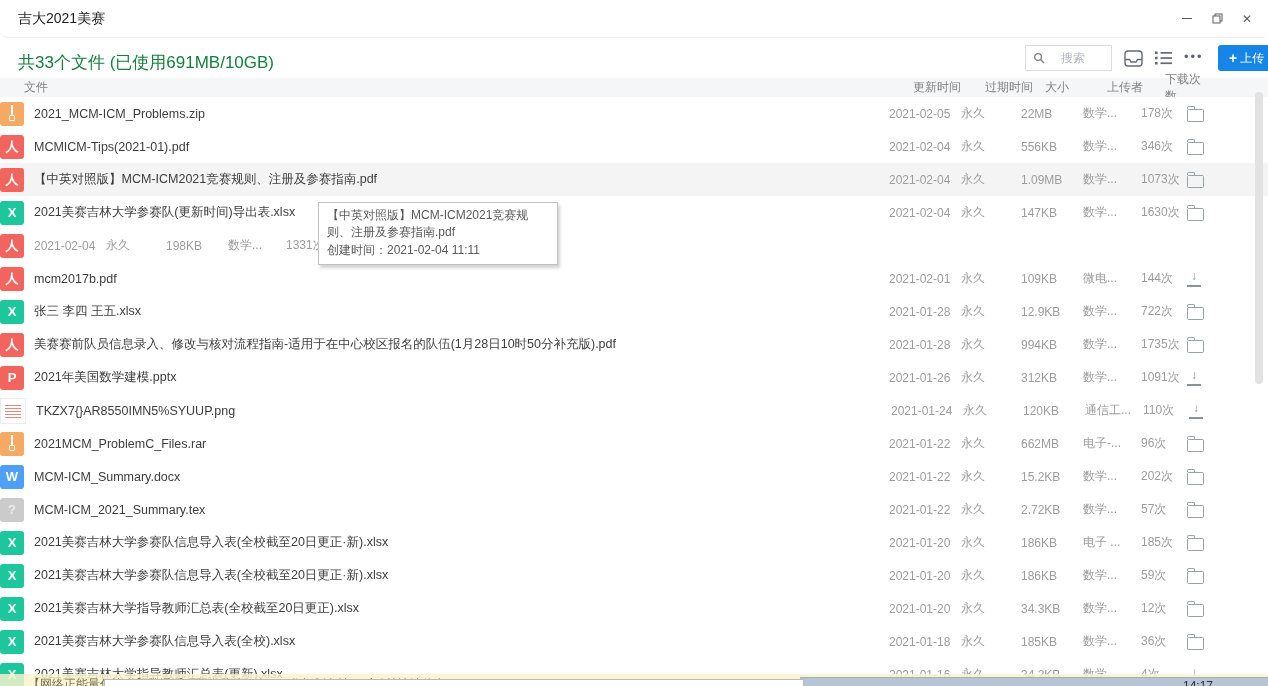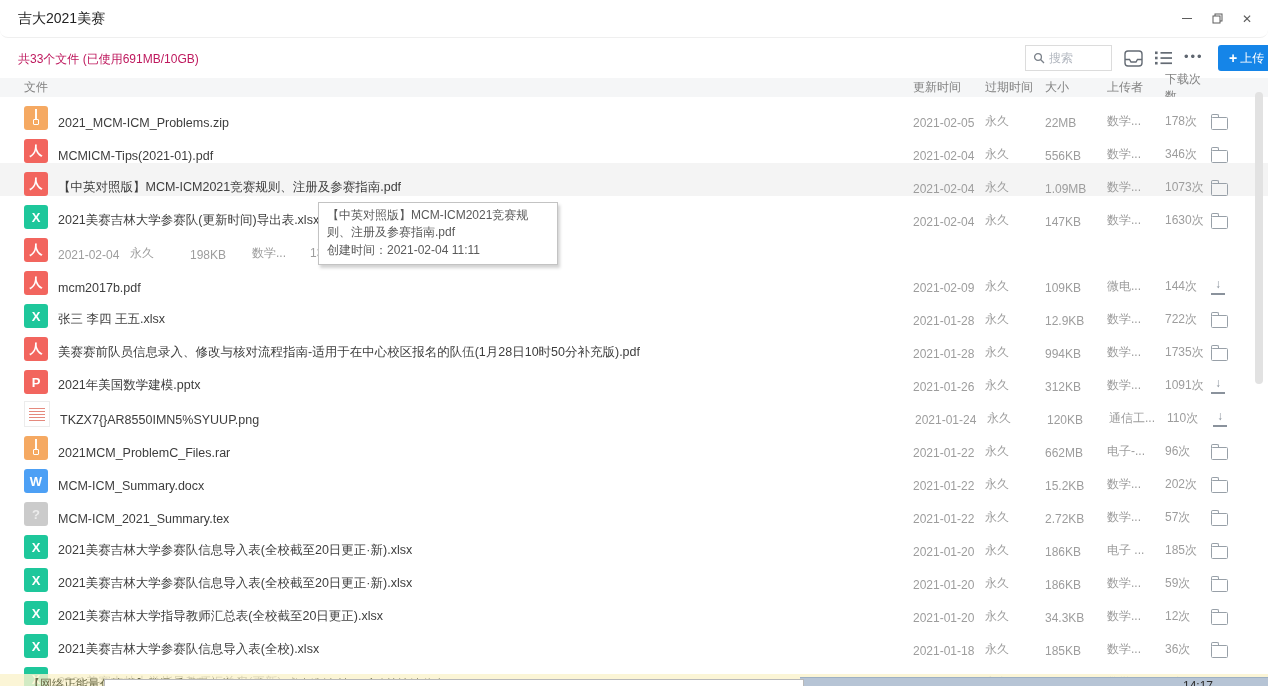--- a/index.html
+++ b/index.html
@@ -8,36 +8,36 @@
     background:#fff;font-family:"Liberation Sans","DejaVu Sans",sans-serif;
     -webkit-font-smoothing:antialiased;
   }
   
   .titlebar{position:absolute;top:0;left:0;width:1268px;height:37px;background:#fff;border-bottom:1px solid #efefef;z-index:3;border-radius:8px;}
   .win-title{position:absolute;left:18px;top:10px;font-size:14px;color:#1f1f1f;}
   .win-controls{position:absolute;right:6px;top:0;height:37px;display:flex;align-items:center;}
   .win-btn{width:30px;height:37px;display:flex;align-items:center;justify-content:center;color:#5c5c5c;font-size:12px;cursor:default;}
   .min-glyph{display:inline-block;width:10px;border-top:1px solid #5c5c5c;}
   
-  .stats{position:absolute;left:18px;top:51px;font-size:12px;color:#be185d;z-index:2;}
+  .stats{position:absolute;left:18px;top:51px;font-size:17px;color:#15803d;z-index:2;}
   .toolbar-right{position:absolute;left:1025px;top:45px;height:26px;display:flex;align-items:center;z-index:2;}
   .search-box{width:78px;height:24px;border:1px solid #dcdcdc;display:flex;align-items:center;padding-left:7px;background:#fff;}
-  .search-ph{font-size:12px;color:#b3b8c0;margin-left:4px;}
+  .search-ph{font-size:12px;color:#b3b8c0;margin-left:16px;}
   .tb-icon{margin-left:12px;display:flex;align-items:center;justify-content:center;}
   .more-dots{margin-left:12px;color:#5f6670;font-size:13px;letter-spacing:2px;padding-bottom:4px;}
   .upload-btn{margin-left:14px;width:58px;height:26px;border-radius:3px;background:#1585e8;color:#fff;
     font-size:12px;display:flex;align-items:center;justify-content:center;}
   .upload-plus{font-size:14px;margin-right:3px;font-weight:bold;}
   
   .thead{position:absolute;top:78px;left:0;width:1268px;height:19px;background:#f5f6f7;display:flex;align-items:center;
     padding-left:24px;box-sizing:border-box;font-size:12px;color:#828282;z-index:1;}
   .h-file{width:889px;}
   .w-upd{width:72px;} .w-exp{width:60px;} .w-size{width:62px;} .w-uplr{width:58px;} .w-dl{width:46px;} .w-act{width:44px;}
   .tbody{position:absolute;top:97px;left:0;width:1268px;z-index:1;}
-  .frow{height:33px;display:flex;align-items:flex-end;padding-left:24px;box-sizing:border-box;background:#fff;font-size:12px;color:#9d9d9d;}
+  .frow{height:33px;display:flex;align-items:center;box-sizing:border-box;background:#fff;font-size:12px;color:#9d9d9d;}
   .frow.hl{background:#f4f4f4;}
   .cell-icon{width:24px;height:24px;border-radius:3px;margin-right:10px;flex:none;position:relative;
     display:flex;align-items:center;justify-content:center;color:#fff;font-weight:bold;font-size:13px;}
   .cell-name{width:855px;flex:none;font-size:12.5px;color:#3d3d3d;white-space:nowrap;overflow:hidden;}
   .icon-ziprar::before{content:"";position:absolute;left:11px;top:3px;height:10px;border-left:2px dashed rgba(255,255,255,.95);}
   .icon-ziprar::after{content:"";position:absolute;left:9px;top:13px;width:4px;height:4px;border:1px solid #fff;border-radius:1px;}
   .icon-tex{color:#ececec;}
   .icon-png{background:#fff;border:1px solid #ececec;border-radius:0;}
   .png-lines{display:block;width:16px;height:16px;
     background:repeating-linear-gradient(to bottom,#ffffff 0 2px,#e5897d 2px 3px);}
@@ -177,21 +177,21 @@
       <span class="w-size">198KB</span>
       <span class="w-uplr">数学...</span>
       <span class="w-dl">1331次</span>
       <span class="w-act">
         <div class="folder-ic"></div>
       </span>
     </div>
     <div class="frow">
       <div class="cell-icon" style="background: rgb(242, 101, 94);">人</div>
       <span class="cell-name">mcm2017b.pdf</span>
-      <span class="w-upd">2021-02-09</span>
+      <span class="w-upd">2021-02-01</span>
       <span class="w-exp">永久</span>
       <span class="w-size">109KB</span>
       <span class="w-uplr">微电...</span>
       <span class="w-dl">144次</span>
       <span class="w-act">
         <div class="dl-ic">↓</div>
       </span>
     </div>
     <div class="frow">
       <div class="cell-icon" style="background: rgb(30, 199, 155);">X</div>

